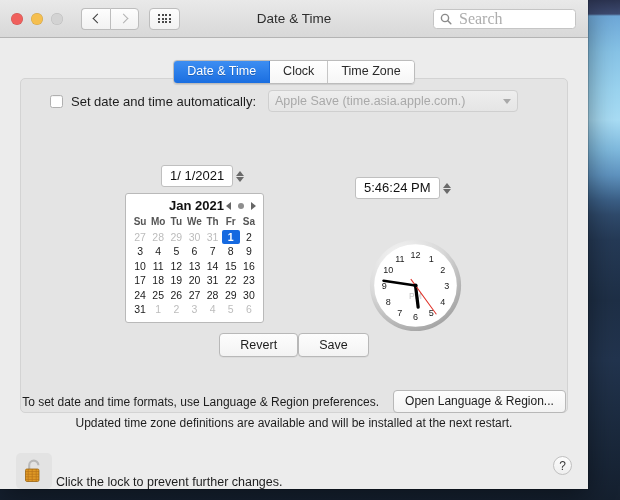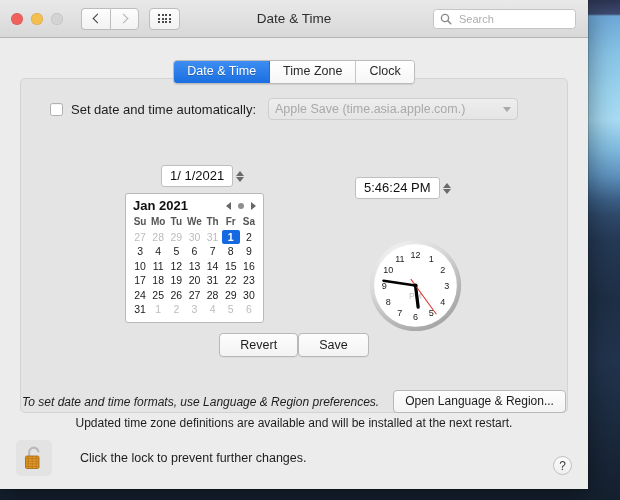--- a/index.html
+++ b/index.html
@@ -81,21 +81,21 @@
 
   #search {
     position: absolute; right: 12px; top: 9px;
     width: 143px; height: 20px;
     background: #fff; border: 1px solid #c5c5c5; border-radius: 3.5px;
     display: flex; align-items: center; padding-left: 6px; gap: 5px;
   }
   #search svg { flex: none; }
   #search input {
     border: none; outline: none; background: transparent;
-    font-family: Liberation Sans, sans-serif; font-size: 11px; color: #333; width: 110px;
+    font-family: Liberation Serif, serif; font-size: 16px; color: #333; width: 110px;
   }
   #search input::placeholder { color: #adadad; }
 
   
   #body { position: relative; height: 451px; background: #ececec; }
 
   #tabbar {
     position: absolute; left: 0; right: 0; top: 22px;
     display: flex; justify-content: center; z-index: 4;
   }
@@ -117,21 +117,21 @@
   #panel {
     position: absolute;
     left: 20px; top: 40px; right: 20px; bottom: 76px;
     background: #e4e4e4;
     border: 1px solid #d3d3d3;
     border-radius: 5px;
   }
 
   
   #autorow {
-    position: absolute; left: 50px; top: 60px;
+    position: absolute; left: 50px; top: 52px;
     display: flex; align-items: center; gap: 8px;
   }
   .cbox {
     width: 13px; height: 13px; background: #fff;
     border: 1px solid #b0b0b0; border-radius: 2.5px;
     box-shadow: inset 0 1px 1px rgba(0,0,0,.05);
   }
   #autorow label { font-size: 13px; color: #1d1d1d; }
   #ntp {
     margin-left: 4px; width: 250px; height: 22px;
@@ -161,21 +161,21 @@
   #datewrap { left: 161px; top: 127px; }
   #timewrap { left: 355px; top: 127px; margin-top: 12px; }
 
   
   #calendar {
     position: absolute; left: 125px; top: 155px;
     width: 139px;
     background: #fff; border: 1px solid #b9b9b9; border-radius: 3px;
     padding: 4px 5px 5px;
   }
-  #calhead { display: flex; align-items: center; justify-content: space-between; padding: 0 2px 2px; }
+  #calhead { display: flex; align-items: center; justify-content: space-between; padding: 0 2px 2px; margin-left: 36px; }
   #calmonth { font-size: 13px; font-weight: bold; color: #111; }
   #calnav { display: flex; align-items: center; gap: 7px; }
   .tri-l { width:0;height:0;border-top:4px solid transparent;border-bottom:4px solid transparent;border-right:5px solid #666; }
   .tri-r { width:0;height:0;border-top:4px solid transparent;border-bottom:4px solid transparent;border-left:5px solid #666; }
   .nav-dot { width: 6px; height: 6px; border-radius: 50%; background: #8e8e8e; }
 
   #calgrid { display: grid; grid-template-columns: repeat(7, 1fr); }
   #calgrid div {
     text-align: center; font-size: 10.5px; color: #1b1b1b;
     line-height: 14.5px; height: 14.5px;
@@ -197,36 +197,36 @@
     border: 1px solid #b8b8b8; border-radius: 4px;
     padding: 3px 20px; line-height: 16px;
     box-shadow: 0 0.5px 0.5px rgba(0,0,0,.07);
   }
 
   
   #note1 {
     position: absolute; left: 0; right: 0; top: 352px;
     display: flex; align-items: center; justify-content: center; gap: 14px;
   }
-  #note1 span { font-size: 12px; color: #1d1d1d; font-style: italic; }
+  #note1 span { font-size: 12px; color: #1d1d1d; }
   #openlr {
     font-size: 12px; color: #1c1c1c;
     background: linear-gradient(180deg,#fdfdfd,#f3f3f3);
     border: 1px solid #b8b8b8; border-radius: 4px;
     padding: 3px 11px; line-height: 15px;
   }
   #note2 {
     position: absolute; left: 0; right: 0; top: 378px;
     text-align: center; font-size: 12px; color: #1d1d1d;
   }
 
   
   #lockbar {
     position: absolute; left: 0; right: 0; bottom: 0; height: 62px;
-    display: flex; align-items: center; padding-left: 16px; gap: 28px;
+    display: flex; align-items: flex-end; padding-left: 16px; gap: 4px;
   }
   #lockbtn {
     width: 36px; height: 36px; border-radius: 5px;
     background: #e3e3e3;
     display: flex; align-items: center; justify-content: center;
   }
   #locktext { font-size: 12.5px; color: #1d1d1d; }
   #helpbtn {
     position: absolute; right: 16px; bottom: 14px;
     width: 19px; height: 19px; border-radius: 50%;
@@ -287,22 +287,22 @@
     </div>
   </div>
 
   <div id="body">
 
     <div id="panel"></div>
 
     <div id="tabbar">
       <div class="tabs">
         <div class="tab active">Date &amp; Time</div>
+        <div class="tab">Clock</div>
         <div class="tab">Time Zone</div>
-        <div class="tab">Clock</div>
       </div>
     </div>
 
     <div id="autorow">
       <div class="cbox"></div>
       <label>Set date and time automatically:</label>
       <div id="ntp">
         <span>Apple Save (time.asia.apple.com.)</span>
         <span class="caret-dn"></span>
       </div>

